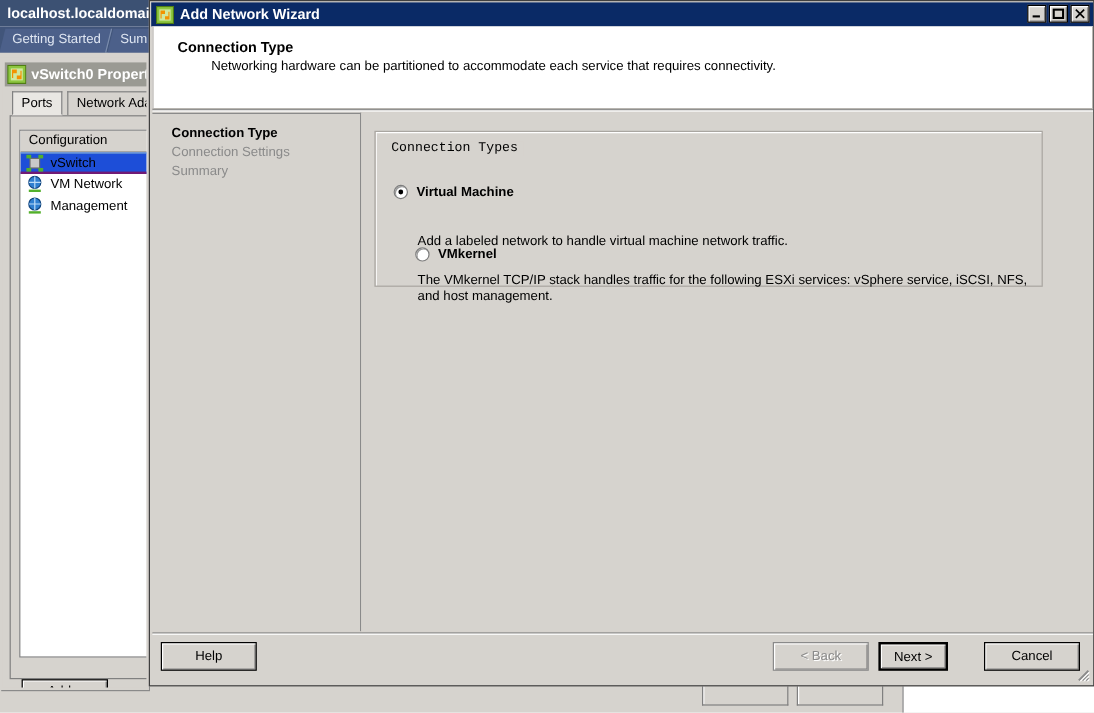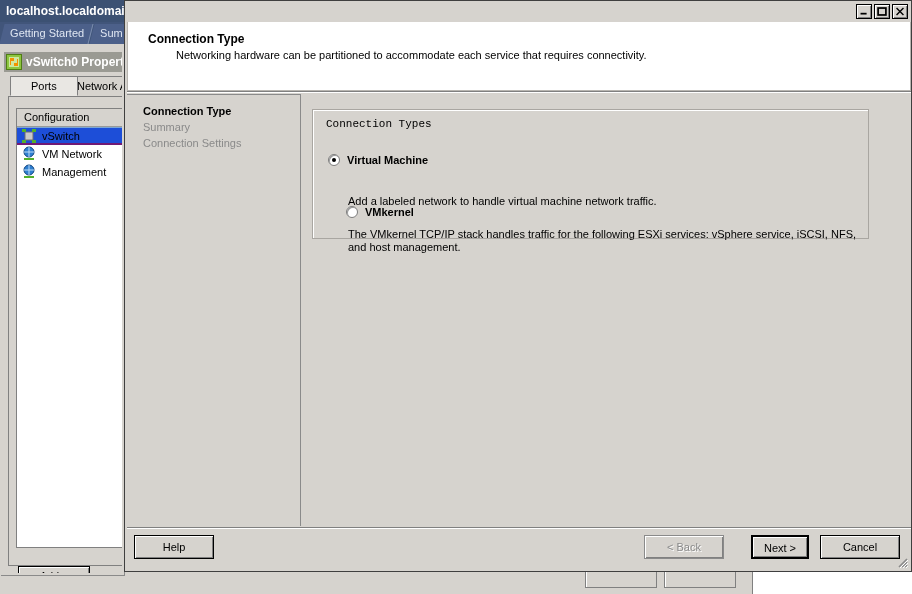--- a/index.html
+++ b/index.html
@@ -111,21 +111,21 @@
     position: absolute;
     left: 6px; top: 26px;
     width: 200px; height: 20px;
   }
   .vs-tab {
     position: absolute;
     top: 0;
     height: 20px;
     line-height: 19px;
     font-size: 11px;
-    padding: 0 20px;
+    padding: 0 7px;
     box-sizing: border-box;
     white-space: nowrap;
     border: 1px solid #808080;
     border-bottom: none;
     background: #d6d3ce;
   }
   .vs-tab.sel { background: #e9e7e3; font-weight: normal; border-bottom: 1px solid #e9e7e3; z-index: 2; }
   #vs-tab-0 { left: 2px; }
   #vs-tab-1 { left: 48px; }
 
@@ -373,21 +373,21 @@
     border: 1px solid #000000;
     box-shadow: inset 1px 1px 0 #ffffff, inset -1px -1px 0 #808080;
     box-sizing: border-box;
     color: #000;
     white-space: nowrap;
   }
   .wiz-btn.disabled { color: #8a8a8a; border-color: #8a8a8a; text-shadow: 1px 1px 0 #ffffff; }
   .wiz-btn.default { border: 2px solid #000000; }
   #btn-help   { left: 9px;  top: 534px; width: 80px; }
   #btn-back   { left: 519px; top: 534px; width: 80px; }
-  #btn-next   { left: 607px; top: 534px; width: 58px; margin-left: 19px; }
+  #btn-next   { left: 607px; top: 534px; width: 58px; }
   #btn-cancel { left: 695px; top: 534px; width: 80px; }
 
   #wiz-grip {
     position: absolute;
     right: 3px; bottom: 3px;
     width: 13px; height: 13px;
   }
 </style>
 </head>
 <body>
@@ -468,20 +468,29 @@
         <span>Management</span>
       </div>
     </div>
 
     <div id="add-button">Add...</div>
   </div>
 </div>
 
 <div id="wizard">
 
+  <div id="wiz-titlebar">
+    <svg id="wiz-title-icon" viewBox="0 0 16 16">
+      <rect x="0.5" y="0.5" width="15" height="15" fill="#8dc63f" stroke="#4f7d14"></rect>
+      <rect x="3" y="3" width="10" height="10" fill="#cfe8a0"></rect>
+      <path d="M4 4h4v3h-3v4h-1z" fill="#f39200"></path>
+      <path d="M12 12H8V9h3V5h1z" fill="#f39200"></path>
+    </svg>
+    <span id="wiz-title-text">Add Network Wizard</span>
+  </div>
 
   <div id="wiz-winbtns">
     <div class="winbtn">
       <svg viewBox="0 0 16 15" width="14" height="13">
         <rect x="4" y="9" width="7" height="2" fill="#000"></rect>
       </svg>
     </div>
     <div class="winbtn">
       <svg viewBox="0 0 16 15" width="14" height="13">
         <rect x="3.5" y="3.5" width="9" height="8" fill="none" stroke="#000" stroke-width="2"></rect>
@@ -495,22 +504,22 @@
   </div>
 
   <div id="wiz-header">
     <div id="wiz-header-title">Connection Type</div>
     <div id="wiz-header-sub">Networking hardware can be partitioned to accommodate each service that requires connectivity.</div>
   </div>
   <div id="wiz-header-sep"></div>
 
   <div id="wiz-steps">
     <div class="wiz-step active" id="wiz-step-0">Connection Type</div>
+    <div class="wiz-step">Connection Settings</div>
     <div class="wiz-step">Summary</div>
-    <div class="wiz-step">Connection Settings</div>
   </div>
 
   <div id="wiz-content">
     <div id="group-box">
       <div id="group-legend">Connection Types</div>
 
       <div class="radio-row" id="radio-row-vm">
         <span class="radio checked"></span>
         <span class="radio-label">Virtual Machine</span>
       </div>

